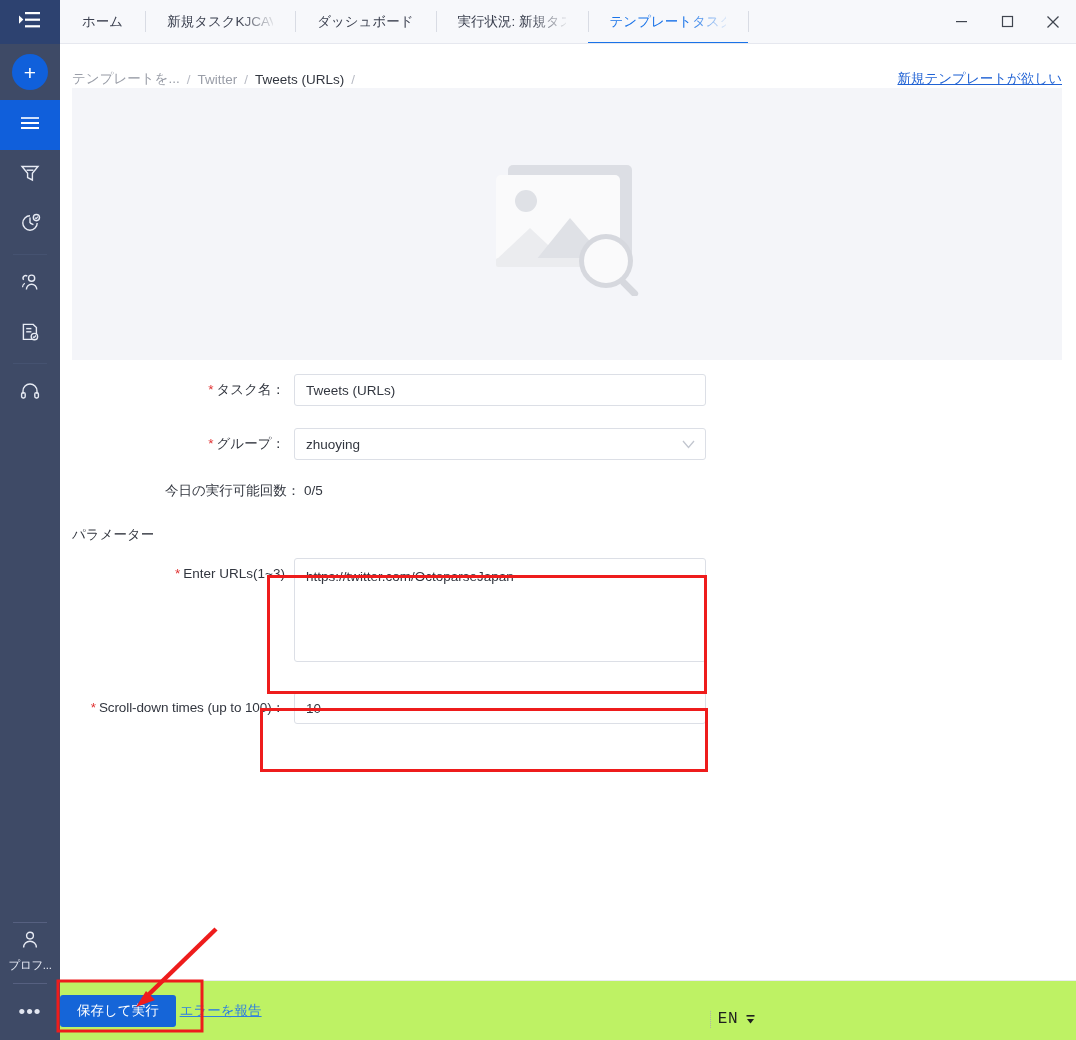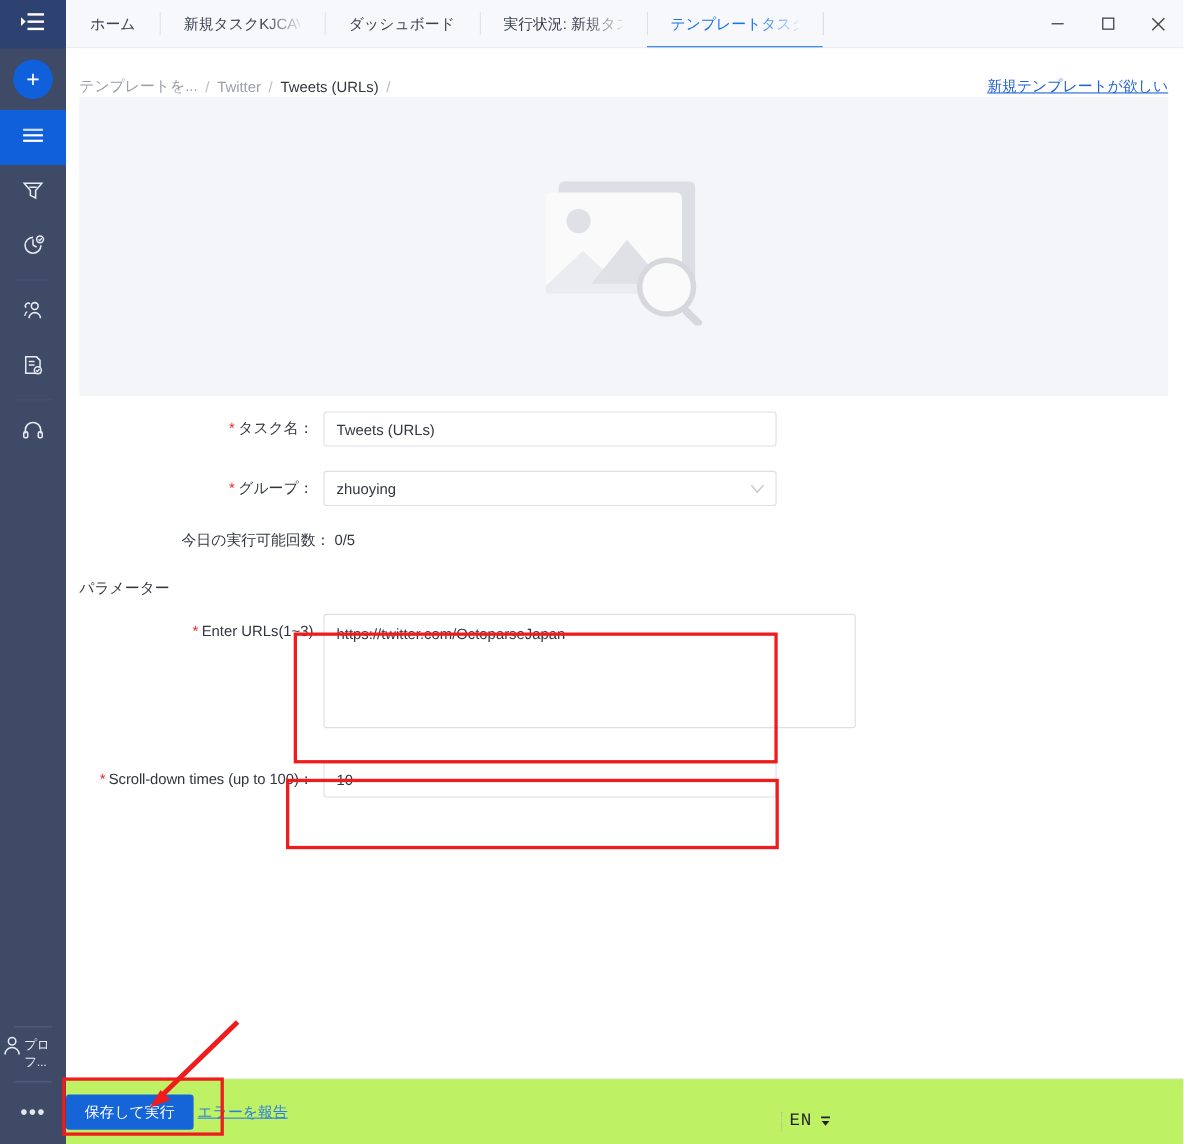--- a/index.html
+++ b/index.html
@@ -26,21 +26,21 @@
     color: #fff; font-size: 21px; line-height: 1; font-weight: 300;
   }
   .sb-item {
     width: 60px; height: 50px; display: flex; align-items: center; justify-content: center;
     position: relative;
   }
   .sb-item.active { background: #105fdb; }
   .sb-sep { width: 34px; height: 1px; background: #55618014; border-top: 1px solid #52608055; margin: 4px 0; }
   .sb-spacer { flex: 1 1 auto; }
   .sb-profile {
-    width: 60px; display: flex; flex-direction: row; align-items: flex-start;
+    width: 60px; display: flex; flex-direction: column; align-items: center;
     padding-top: 6px; padding-bottom: 10px;
   }
   .sb-profile-label {
     color: #e4e8f2; font-size: 11.5px; margin-top: 3px; letter-spacing: -0.3px;
   }
   .sb-divider-line { width: 34px; height: 1px; background: #566080; }
   .sb-dots {
     width: 60px; height: 56px; display: flex; align-items: center; justify-content: center;
     color: #e2e6f0; font-size: 19px; letter-spacing: 1px; line-height: 0;
   }
@@ -118,21 +118,21 @@
     width: 412px; height: 32px; border: 1px solid #dcdfe6; border-radius: 3px;
     background: #fff; font-size: 13.5px; color: #32363f; padding: 0 11px;
     font-family: "Liberation Sans", sans-serif; outline: none;
   }
   .sel-wrap { position: relative; width: 412px; }
   .sel-caret {
     position: absolute; right: 11px; top: 0; height: 32px; display: flex; align-items: center;
     color: #c2c6cf; pointer-events: none;
   }
   .txa {
-    width: 484px; height: 104px; border: 1px solid #dcdfe6; border-radius: 3px;
+    width: 412px; height: 104px; border: 1px solid #dcdfe6; border-radius: 3px;
     background: #fff; font-size: 13.5px; color: #32363f; padding: 8px 11px;
     font-family: "Liberation Sans", sans-serif; resize: none; outline: none; line-height: 1.5;
   }
   .runs {
     font-size: 13.5px; color: #32363f; margin: 0 0 6px 0; padding-left: 93px;
   }
 
   
   .redbox { position: absolute; border: 3px solid #ee1c1c; pointer-events: none; }
 

